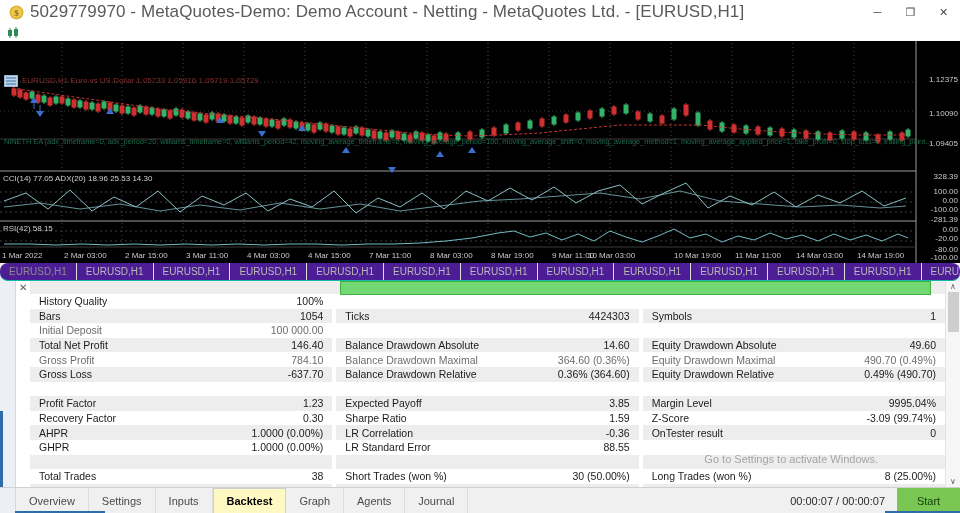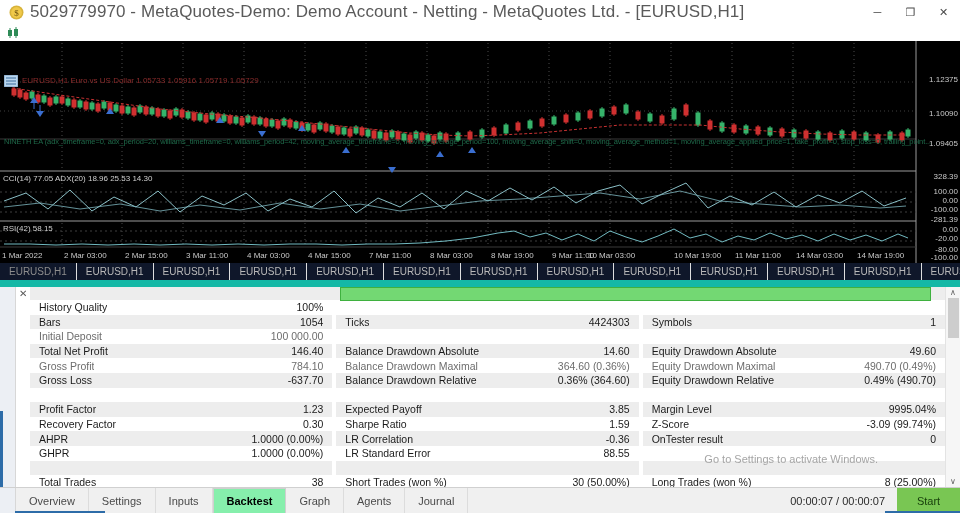--- a/index.html
+++ b/index.html
@@ -35,22 +35,22 @@
   .ea-label{left:4px;top:96px;color:#1f6a4a;font-size:7.5px;letter-spacing:-0.1px;}
   .cci-label{left:3px;top:133px;color:#cfcfcf;font-size:8px;}
   .rsi-label{left:3px;top:183px;color:#cfcfcf;font-size:8px;}
   .sym-ico{position:absolute;left:4px;top:34px;width:14px;height:12px;}
   .pricescale{position:absolute;right:0;top:0;width:44px;height:222px;}
   .pricescale .pv{position:absolute;right:2px;font-size:8px;color:#c9c9c9;white-space:nowrap;}
   .timeaxis{position:absolute;left:0;bottom:0;width:744px;height:13px;}
   .timeaxis .tv{position:absolute;top:1px;font-size:8px;color:#c9c9c9;white-space:nowrap;}
 
   
-  .chart-tabs{flex:0 0 17px;height:17px;background:#0f172a;display:flex;align-items:stretch;
-              border-bottom:7px solid #14b8a6;overflow:hidden;}
+  .chart-tabs{flex:0 0 17px;height:17px;background:#4c1d95;display:flex;align-items:stretch;
+              border-bottom:1px solid #14b8a6;overflow:hidden;border-radius:8px;}
   .ctab{padding:0 9px;display:flex;align-items:center;font-size:10px;color:#b9b9b9;
         border-right:1px solid #dedede;white-space:nowrap;}
   .ctab.active{color:#8d8d8d;}
 
   
   .report{flex:1 1 auto;display:flex;position:relative;background:#fff;min-height:0;}
   .vtabs{flex:0 0 15px;background:#eceff4;border-right:1px solid #d7d7d7;position:relative;}
   .vtabs .vbar{position:absolute;left:0;bottom:0;width:3px;height:76px;background:#2d6ca8;}
 
   .closecol{flex:0 0 14px;background:#fff;position:relative;}
@@ -83,21 +83,21 @@
   .activate .l1{font-size:17px;color:#a5a5a5;}
   .activate .l2{font-size:11px;color:#a5a5a5;margin-top:2px;}
 
   
   .bottombar{flex:0 0 25px;height:25px;background:#f0f0f0;display:flex;align-items:stretch;
              border-top:1px solid #d0d0d0;position:relative;}
   .bvtab{flex:0 0 15px;background:#eceff4;border-right:1px solid #d7d7d7;}
   .btabs{display:flex;align-items:stretch;}
   .btab{padding:0 13px;display:flex;align-items:center;font-size:11px;color:#4a4a4a;
         border-right:1px solid #dcdcdc;white-space:nowrap;}
-  .btab.active{background:#86efac;color:#000;font-weight:bold;border-top:1px solid #cfcfcf;
+  .btab.active{background:#fef9c3;color:#000;font-weight:bold;border-top:1px solid #cfcfcf;
                border-left:1px solid #cfcfcf;border-right:1px solid #cfcfcf;}
   .bspacer{flex:1 1 auto;}
   .timing{display:flex;align-items:center;font-size:11px;color:#2b2b2b;padding-right:12px;white-space:nowrap;}
   .startbtn{flex:0 0 63px;display:flex;align-items:center;justify-content:center;
             background:#79c653;color:#163d0a;font-size:11px;}
   .underline{position:absolute;left:15px;right:0;bottom:0;height:2px;}
   .underline .seg{position:absolute;bottom:0;height:2px;background:#2d6ca8;}
 </style>
 </head>
 <body>

